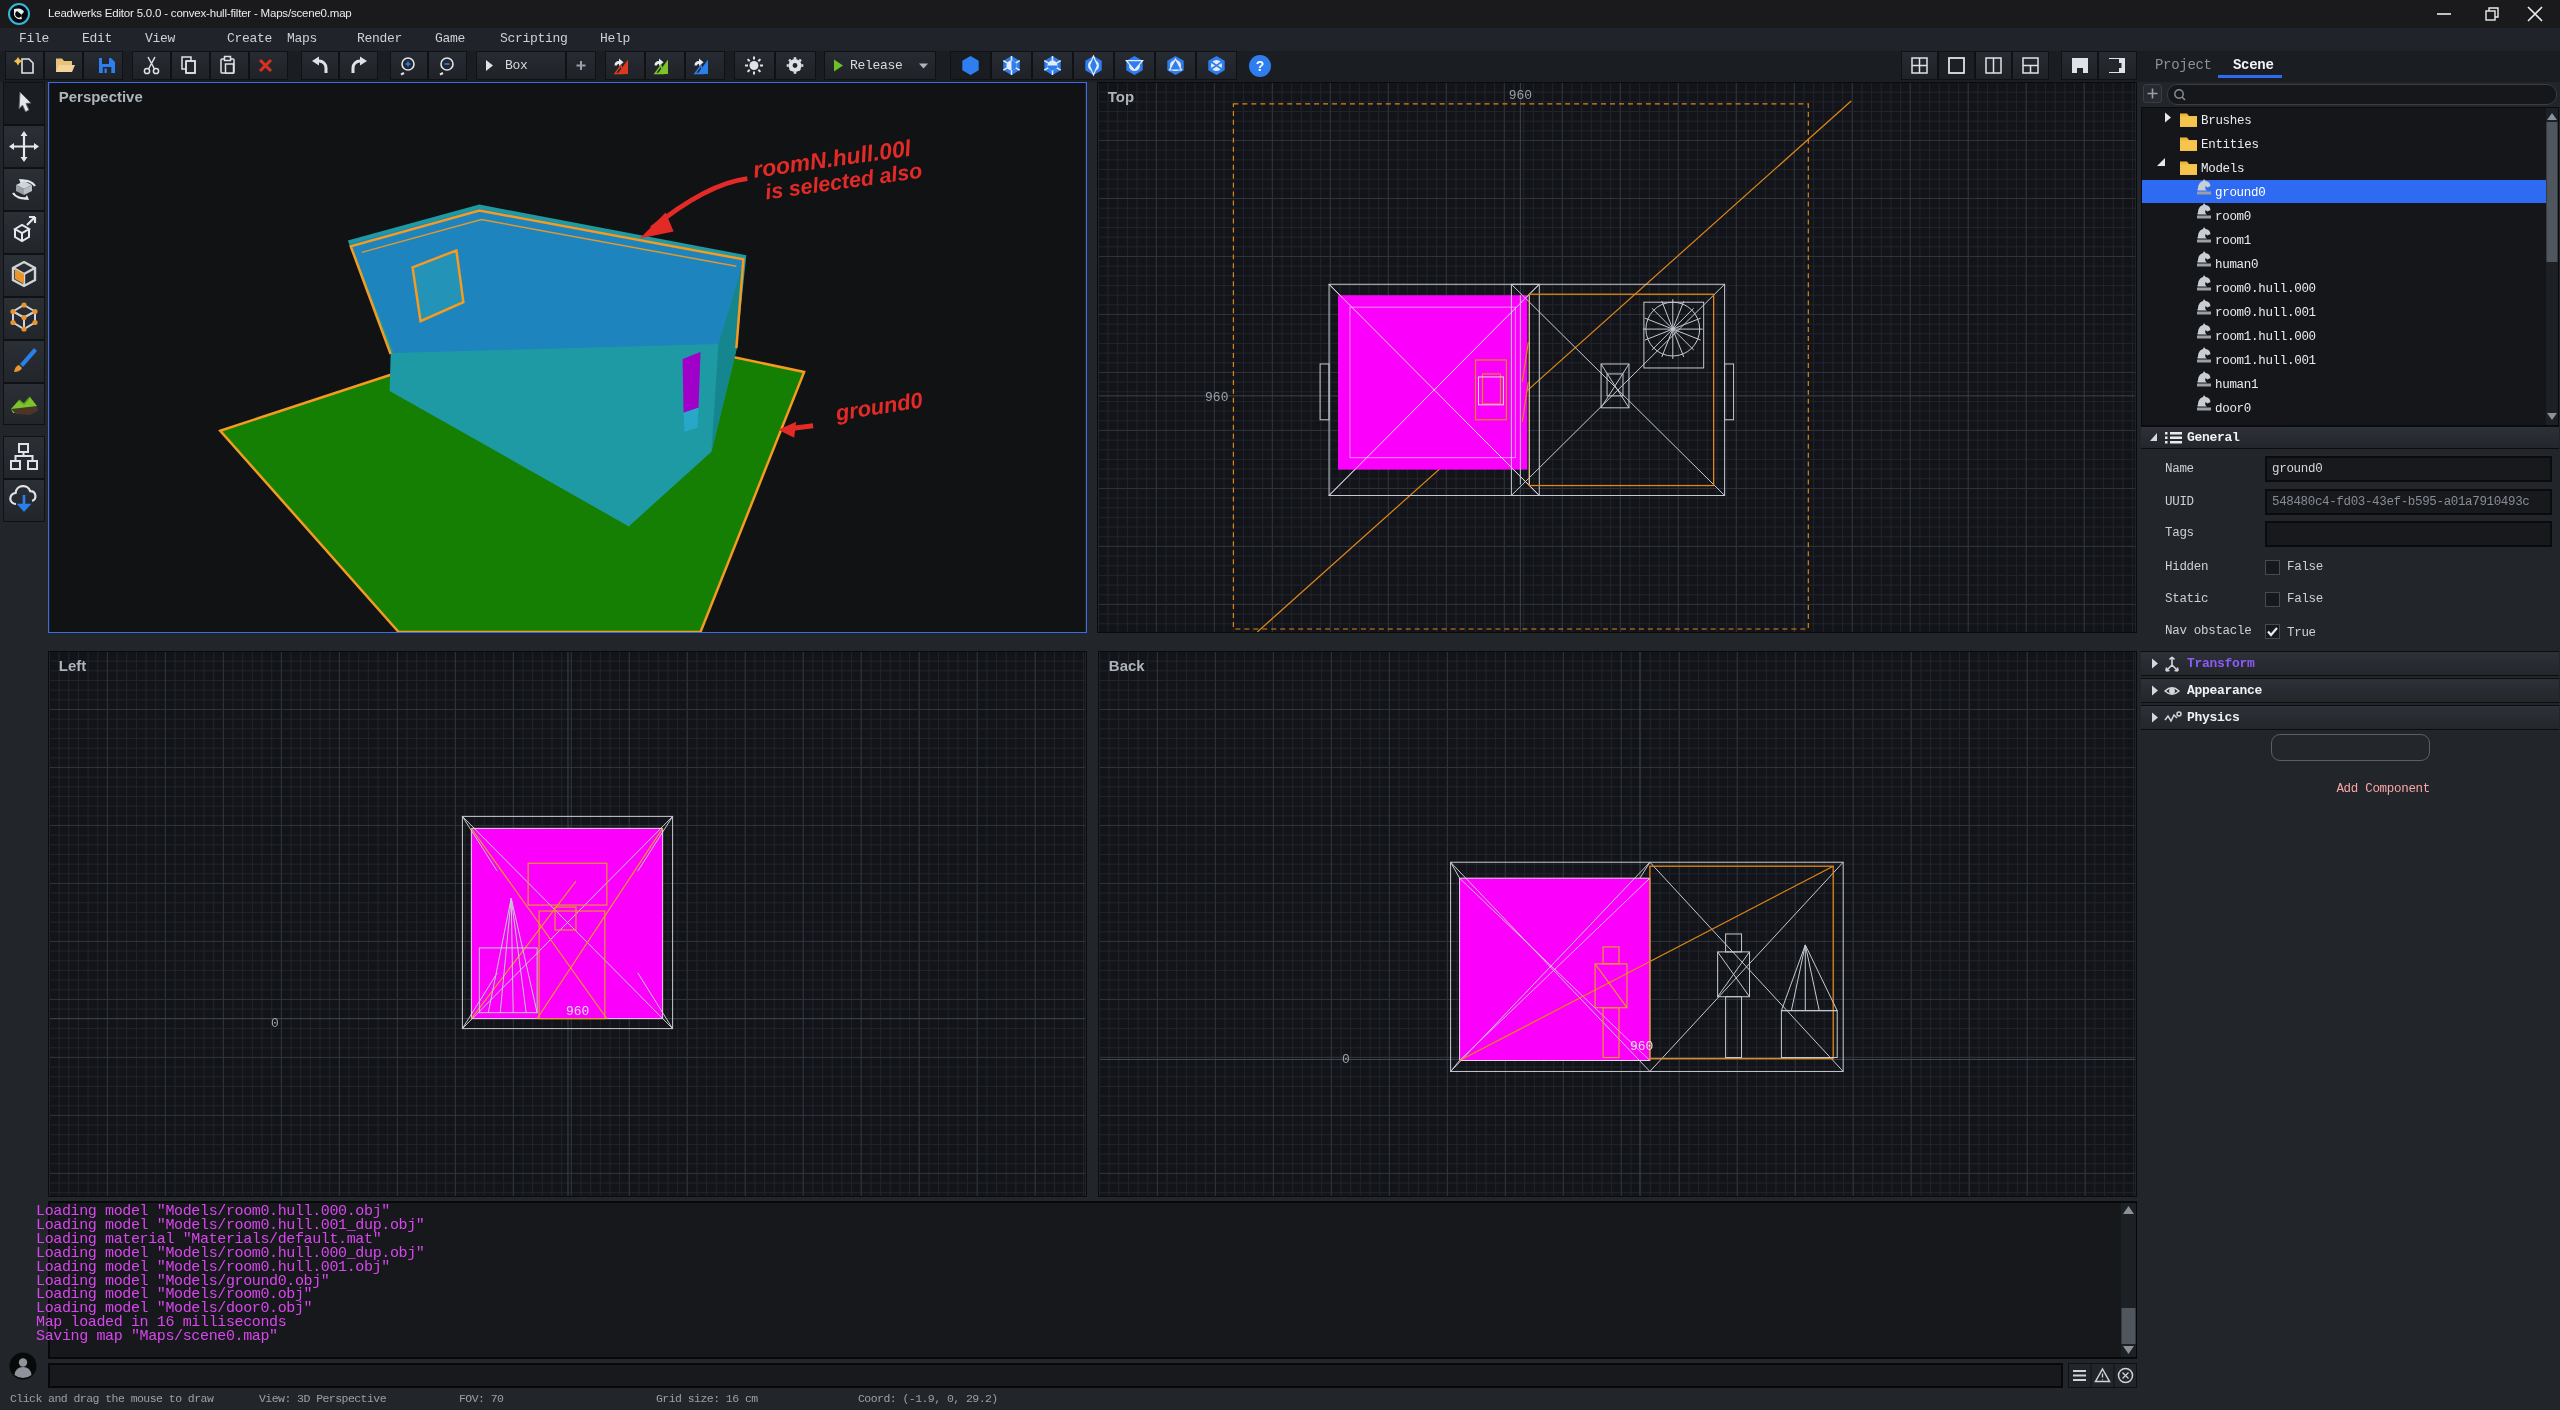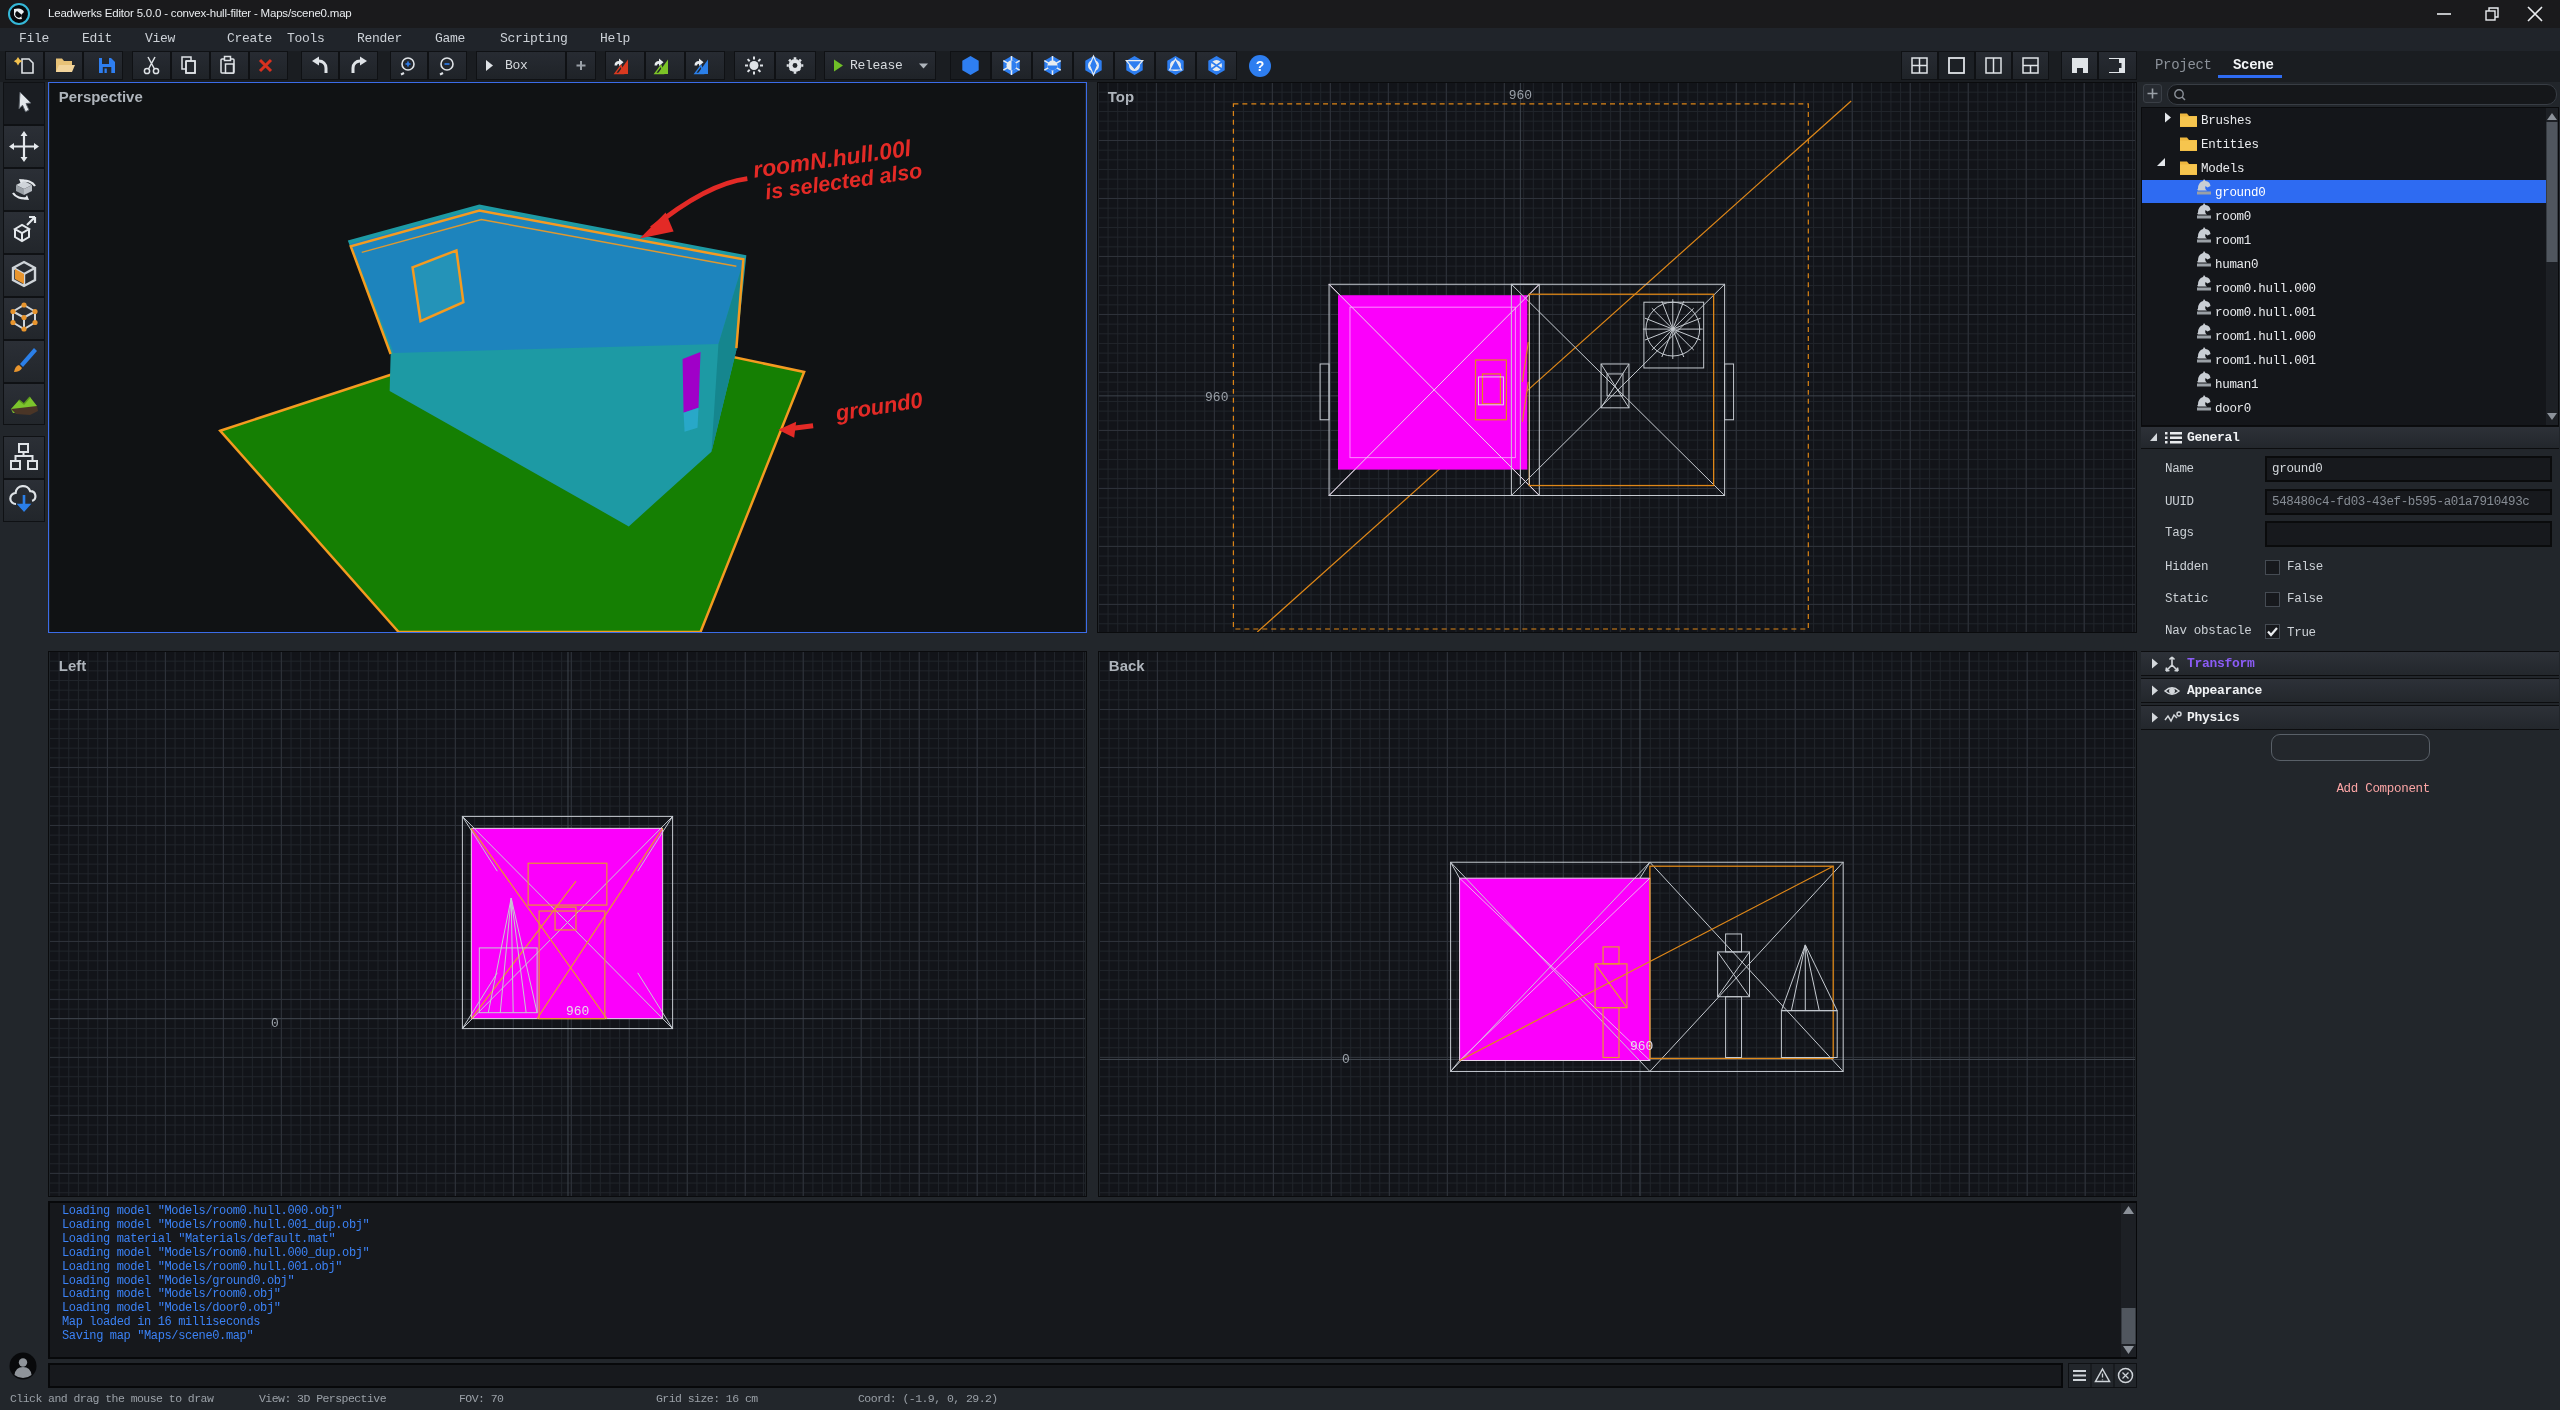--- a/index.html
+++ b/index.html
@@ -27,21 +27,21 @@
   <path d="M59 11 v-3 h9 v9 h-3" fill="none" stroke="#e9ecef" stroke-width="1.4"></path>
   <path d="M98 7 l14 14 M112 7 l-14 14" stroke="#e9ecef" stroke-width="1.6"></path>
 </svg>
 
 <div class="abs" style="left:0;top:28px;width:2560px;height:23px;background:#20242a;"></div>
 <div class="abs mono" id="menubar" style="left:0;top:31px;width:2560px;height:20px;font-size:13px;color:#ccd1d7;letter-spacing:-0.3px;">
   <span class="abs" style="left:19px">File</span>
   <span class="abs" style="left:82px">Edit</span>
   <span class="abs" style="left:145px">View</span>
   <span class="abs" style="left:227px">Create</span>
-  <span class="abs" style="left:287px">Tools</span>
+  <span class="abs" style="left:287px">Maps</span>
   <span class="abs" style="left:357px">Render</span>
   <span class="abs" style="left:435px">Game</span>
   <span class="abs" style="left:500px">Scripting</span>
   <span class="abs" style="left:600px">Help</span>
 </div>
 
 <div class="abs" style="left:0;top:51px;width:2560px;height:31px;background:#1a1d21;"></div>
 <div id="toolbar">
 
   <div class="btn" style="left:5px;top:51px;width:39px;height:29px"></div>
@@ -612,21 +612,21 @@
   <div class="abs mono" style="left:2187px;top:656px;font-size:13px;font-weight:bold;color:#8b5cf6;letter-spacing:-0.3px;">Transform</div>
   <div class="abs mono" style="left:2187px;top:683px;font-size:13px;font-weight:bold;color:#f0f2f4;letter-spacing:-0.3px;">Appearance</div>
   <div class="abs mono" style="left:2187px;top:710px;font-size:13px;font-weight:bold;color:#f0f2f4;letter-spacing:-0.3px;">Physics</div>
 
   <div class="abs" style="left:2271px;top:734px;width:159px;height:27px;background:#23272c;border:1.5px solid #596068;border-radius:9px;"></div>
   <div class="abs mono" style="left:2271px;top:740px;width:159px;text-align:right;font-size:12.5px;color:#fca5a5;letter-spacing:-0.3px;margin-top:42px;">Add Component</div>
 </div>
 
 <div id="console">
   <div class="abs" style="left:48px;top:1201px;width:2089px;height:158px;background:#16181c;border:2px solid #07080a;"></div>
-  <pre class="abs mono" style="left:62px;top:1205px;font-size:12px;line-height:13.9px;color:#3b82f6;letter-spacing:-0.37px;">Loading model "Models/room0.hull.000.obj"
+  <pre class="abs mono" style="left:36px;top:1205px;font-size:15px;line-height:13.9px;color:#d946ef;letter-spacing:-0.37px;">Loading model "Models/room0.hull.000.obj"
 Loading model "Models/room0.hull.001_dup.obj"
 Loading material "Materials/default.mat"
 Loading model "Models/room0.hull.000_dup.obj"
 Loading model "Models/room0.hull.001.obj"
 Loading model "Models/ground0.obj"
 Loading model "Models/room0.obj"
 Loading model "Models/door0.obj"
 Map loaded in 16 milliseconds
 Saving map "Maps/scene0.map"</pre>
 

